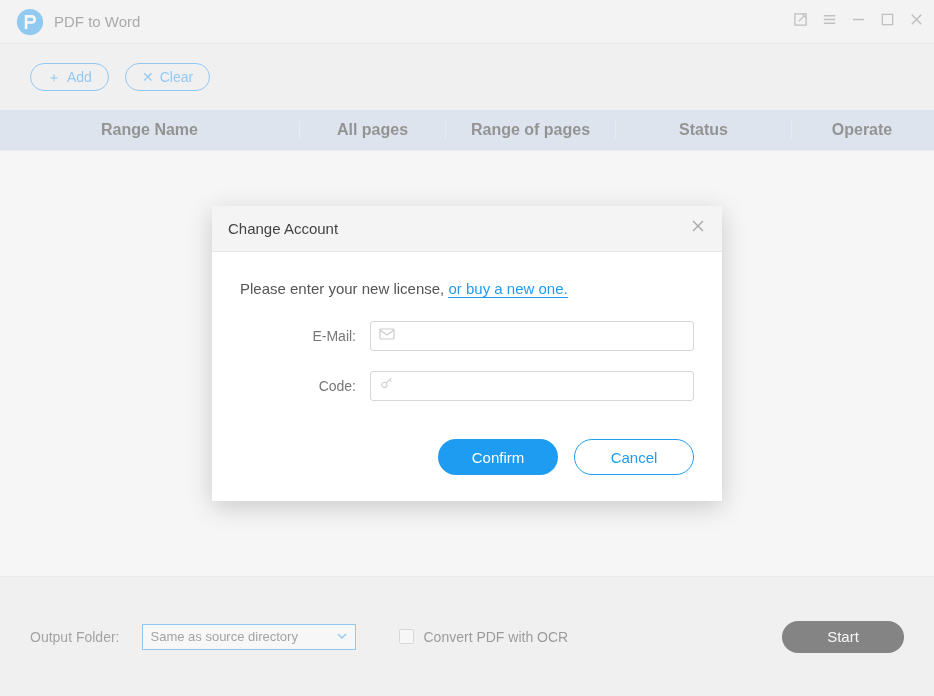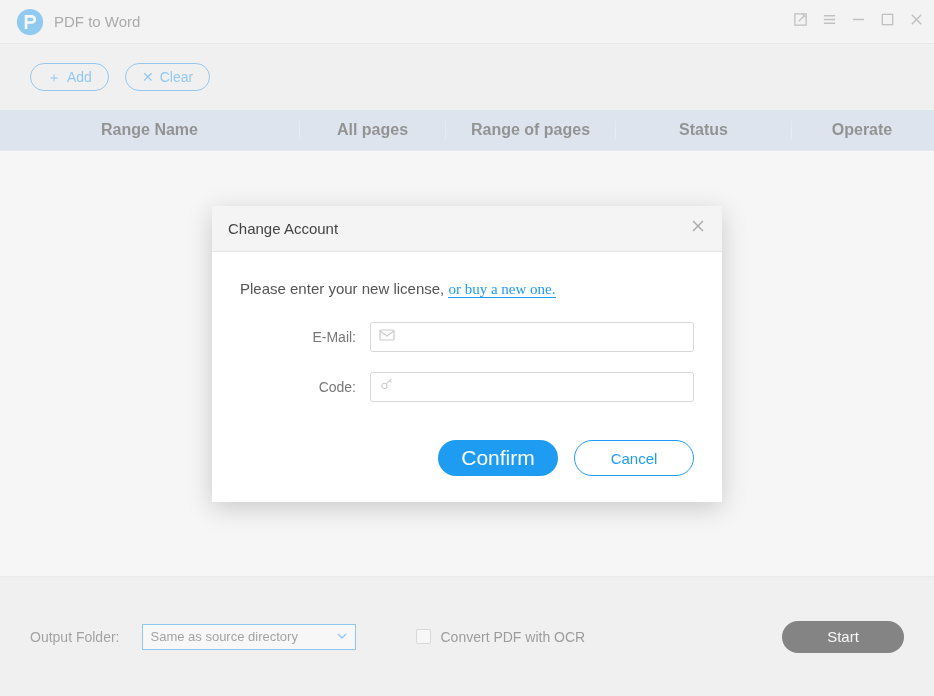--- a/index.html
+++ b/index.html
@@ -28,43 +28,43 @@
 .col-status  { width: 176px; }
 .col-operate { width: 140px; }
 
 
 .table-body { background: #fdfdfd; height: 426px; border-top: 1px solid #dde3ea; }
 
 
 .bottombar { height: 120px; background: #f0f0f0; display: flex; align-items: center; padding: 0 30px; gap: 22px; border-top: 1px solid #e5e5e5; }
 .out-label { color: #444; font-size: 14px; }
 .out-select { width: 214px; height: 26px; border: 1px solid #2196f3; background: #fff; color: #444; font-size: 13px; padding: 0 8px; display: flex; align-items: center; justify-content: space-between; cursor: pointer; }
-.checkbox-wrap { display: flex; align-items: center; gap: 10px; margin-left: 38px; }
+.checkbox-wrap { display: flex; align-items: center; gap: 10px; margin-left: 21px; }
 .checkbox { width: 15px; height: 15px; border: 1px solid #bbb; background: #fff; display: inline-block; border-radius: 2px; }
 .ocr-label { color: #333; font-size: 14px; }
 .bottom-spacer { flex: 1; }
 .start-btn { width: 122px; height: 32px; background: #000000; color: #fff; border: none; border-radius: 16px; font-size: 15px; cursor: pointer; }
 
 
 .overlay { position: absolute; inset: 0; background: rgba(240,240,240,0.55); display: flex; align-items: flex-start; justify-content: center; }
 .modal { width: 510px; background: #fff; margin-top: 206px; box-shadow: 0 6px 24px rgba(0,0,0,0.18); }
 .modal-header { height: 46px; background: #f4f4f4; border-bottom: 1px solid #e6e6e6; display: flex; align-items: center; padding: 0 16px; }
 .modal-title { color: #444; font-size: 15px; }
 .modal-header-spacer { flex: 1; }
 .modal-close { color: #999; font-size: 18px; cursor: pointer; }
 .modal-body { padding: 28px 28px 26px 28px; }
 .license-text { color: #555; font-size: 15px; }
-.license-link { color: #1e9cf1; border-bottom: 1px solid #1e9cf1; cursor: pointer; font-family: Liberation Serif, serif; }
+.license-link { color: #1e9cf1; border-bottom: 1px solid #1e9cf1; cursor: pointer; }
 .form-row { display: flex; align-items: center; margin-top: 24px; }
 .form-row + .form-row { margin-top: 20px; }
 .form-label { width: 130px; text-align: right; color: #777; font-size: 14px; padding-right: 14px; }
 .form-input { flex: 1; height: 30px; border: 1px solid #d7d7d7; border-radius: 3px; display: flex; align-items: center; padding: 0 8px; color: #bbb; }
 .form-input input { border: none; outline: none; flex: 1; height: 100%; font-size: 13px; margin-left: 8px; color: #333; background: transparent; }
 .modal-actions { display: flex; justify-content: flex-end; gap: 16px; margin-top: 38px; }
-.btn-confirm { width: 120px; height: 36px; background: #1e9cf1; color: #fff; border: none; border-radius: 18px; font-size: 21px; cursor: pointer; }
+.btn-confirm { width: 120px; height: 36px; background: #1e9cf1; color: #fff; border: none; border-radius: 18px; font-size: 15px; cursor: pointer; }
 .btn-cancel  { width: 120px; height: 36px; background: #fff; color: #1e9cf1; border: 1px solid #1e9cf1; border-radius: 18px; font-size: 15px; cursor: pointer; }
 </style>
 </head>
 <body>
 
 <div class="titlebar">
   <span class="logo">
     <svg viewBox="0 0 32 32" width="28" height="28">
       <circle cx="16" cy="16" r="15" fill="#1e9cf1"></circle>
       <path d="M10 8 h8 a5 5 0 0 1 0 10 h-5 v6 h-3 z M13 11 v4 h5 a2 2 0 0 0 0-4 z" fill="#fff"></path>

